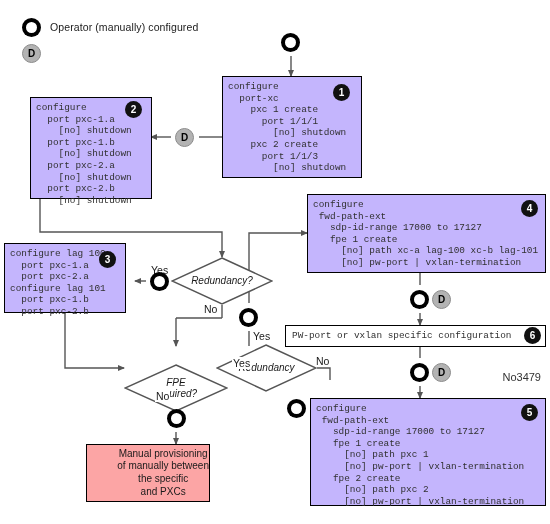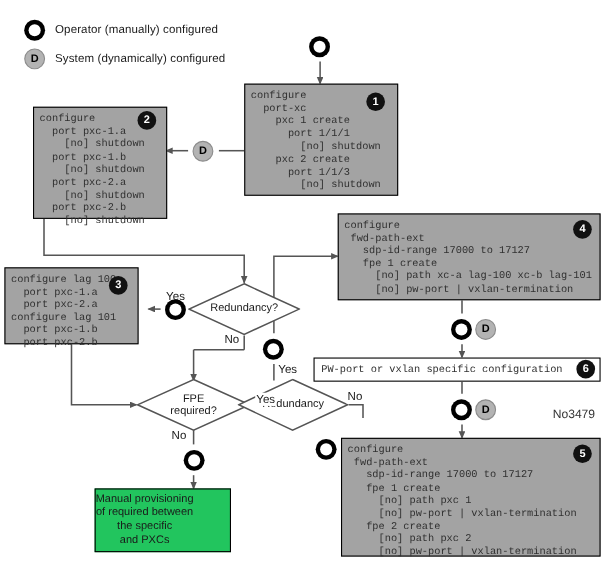--- a/index.html
+++ b/index.html
@@ -22,46 +22,46 @@
          width:5px;height:5px;margin:-2.5px 0 0 -2.5px;border-radius:50%;
          background:#000;}
   .badge-o span{position:relative;z-index:2;width:11px;height:11px;
          border-radius:50%;background:#fff;display:block;}
   .badge-d{background:#b3b3b3;color:#000;border:1px solid #8c8c8c;}
 
   
   .pin{position:absolute;z-index:6;}
 
   
-  .box{position:absolute;background:#a3a3a3;border:1.5px solid #000;
+  .box{position:absolute;background:#c4b5fd;border:1.5px solid #000;
        box-sizing:border-box;z-index:4;}
   .code{font-family:"Liberation Mono", monospace;font-size:9.4px;
         line-height:11.6px;white-space:pre;color:#303030;
         padding:4px 6px 4px 5px;}
   .num{position:absolute;width:17px;height:17px;border-radius:50%;
        background:#111;color:#fff;font-size:10px;font-weight:bold;
        display:flex;align-items:center;justify-content:center;
        font-family:"Liberation Sans",sans-serif;z-index:5;}
 
   
   .bar{position:absolute;background:#fff;border:1.5px solid #000;
        box-sizing:border-box;z-index:4;display:flex;align-items:center;}
   .bar .code{padding:0 6px;}
 
   
-  .tbox{position:absolute;background:#22c55e;border:1.5px solid #000;
+  .tbox{position:absolute;background:#fca5a5;border:1.5px solid #000;
         box-sizing:border-box;z-index:4;display:flex;align-items:center;
-        justify-content:flex-start;}
+        justify-content:flex-end;}
   .tbox .txt{font-size:10px;line-height:12.6px;text-align:center;color:#1a1a1a;}
 
   
   .dia{position:absolute;z-index:4;}
   .dia .lbl{position:absolute;left:0;top:0;width:100%;height:100%;
       display:flex;flex-direction:column;align-items:center;justify-content:center;
-      font-size:10px;line-height:11.5px;text-align:center;color:#1a1a1a;}
+      font-size:10px;line-height:11.5px;text-align:center;color:#1a1a1a;font-style:italic;}
 
   
   .elbl{position:absolute;font-size:10.5px;color:#1a1a1a;z-index:5;
         background:#fff;padding:0 1px;}
 
   .foot{position:absolute;right:9px;bottom:5px;font-size:11px;color:#333;}
 </style>
 </head>
 <body>
 
@@ -114,21 +114,20 @@
 
   <div class="legend">
     <div class="legend-row">
       <div class="badge badge-o">
           <span></span>
         </div>
       <div class="legend-label">Operator (manually) configured</div>
     </div>
     <div class="legend-row">
       <div class="badge badge-d">D</div>
-      <div class="legend-label">System (dynamically) configured</div>
     </div>
   </div>
 
   <div class="pin badge badge-o" style="left:281px;top:33px;">
       <span></span>
     </div>
 
   <div class="pin badge badge-d" style="left:175px;top:128px;">D</div>
 
   <div class="pin badge badge-o" style="left:150px;top:272px;">
@@ -216,36 +215,36 @@
      [no] pw-port | vxlan-termination
    fpe 2 create
      [no] path pxc 2
      [no] pw-port | vxlan-termination</div>
   </div>
   <div class="num" style="left:521px;top:404px;">5</div>
 
   <div class="tbox" style="left:86px;top:444px;width:124px;height:58px;">
     <div class="txt">
       <div>Manual provisioning</div>
-      <div>of required between</div>
+      <div>of manually between</div>
       <div>the specific</div>
       <div>and PXCs</div>
     </div>
   </div>
 
   <div class="dia" style="left:171px;top:257px;width:102px;height:48px;">
     <svg width="102" height="48" viewBox="0 0 102 48">
       <polygon points="51,1 101,24 51,47 1,24" fill="#fff" stroke="#555" stroke-width="1.4"></polygon>
     </svg>
     <div class="lbl">Redundancy?</div>
   </div>
   <div class="elbl" style="left:150px;top:264px;">Yes</div>
   <div class="elbl" style="left:203px;top:303px;">No</div>
 
-  <div class="dia" style="left:124px;top:344px;width:104px;height:48px;">
+  <div class="dia" style="left:124px;top:364px;width:104px;height:48px;">
     <svg width="104" height="48" viewBox="0 0 104 48">
       <polygon points="52,1 103,24 52,47 1,24" fill="#fff" stroke="#555" stroke-width="1.4"></polygon>
     </svg>
     <div class="lbl">
       <div>FPE</div>
       <div>required?</div>
     </div>
   </div>
   <div class="elbl" style="left:232px;top:357px;">Yes</div>
   <div class="elbl" style="left:155px;top:390px;">No</div>

